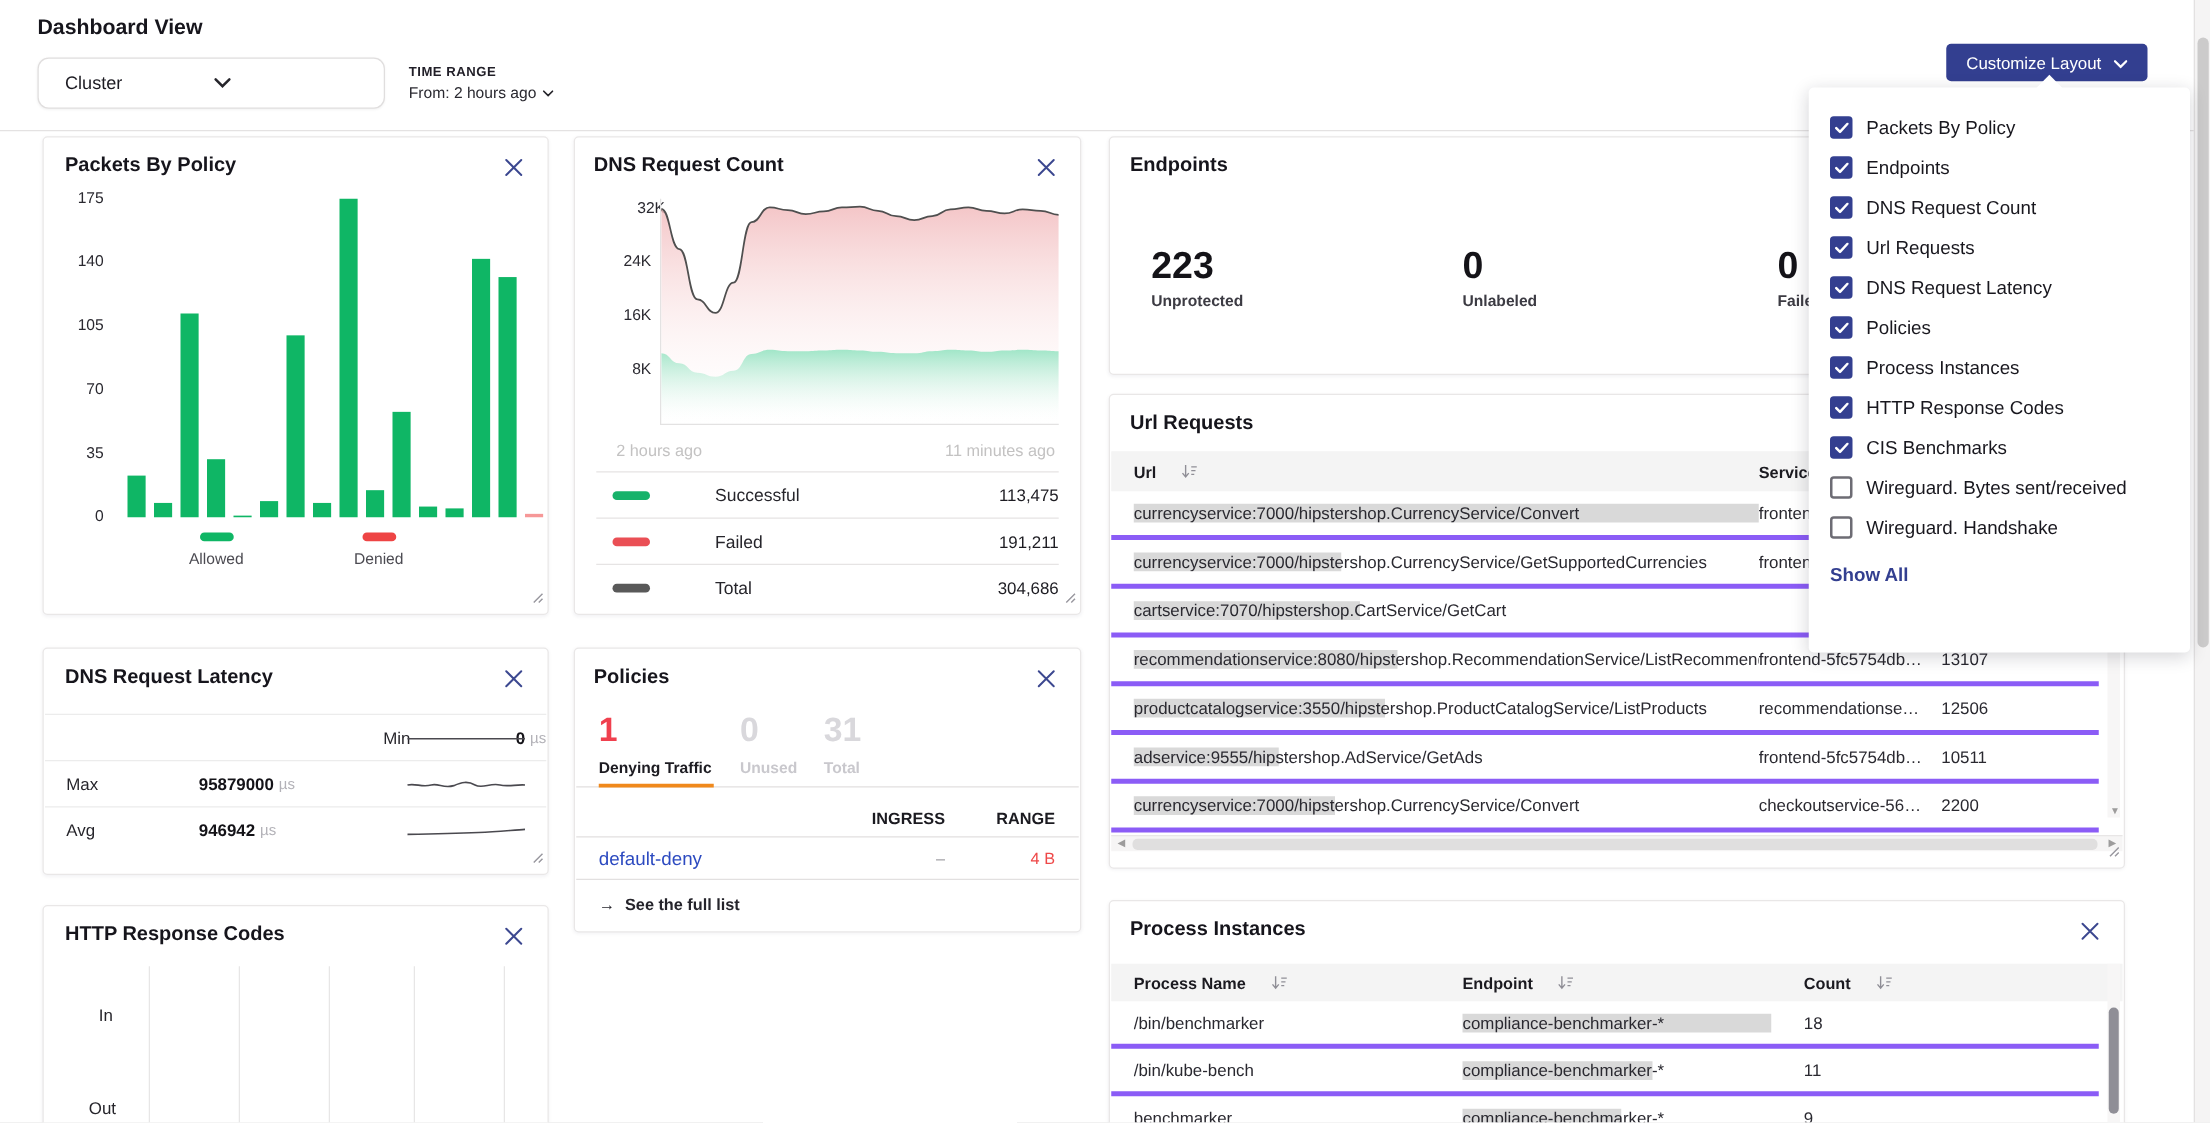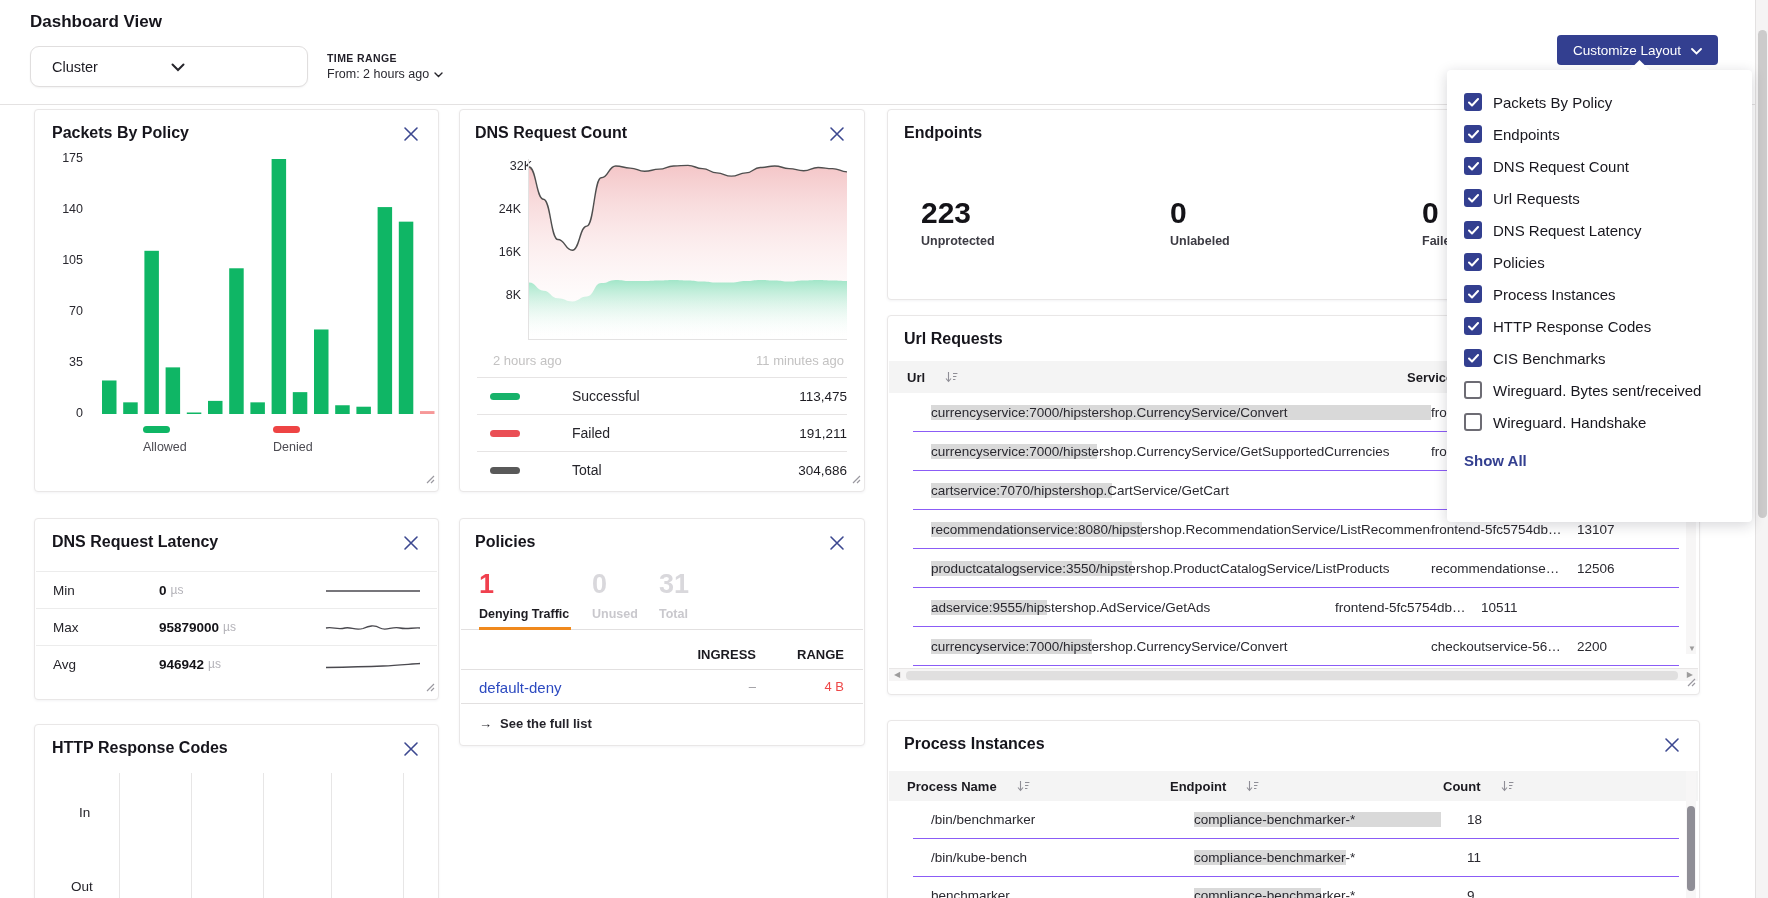--- a/index.html
+++ b/index.html
@@ -30,42 +30,42 @@
   
   .card{position:absolute;background:#fff;border:1px solid #e9e7e7;border-radius:4px;
     box-shadow:0 1px 3px rgba(25,25,50,.05);}
   .card-title{position:absolute;left:17px;top:14px;font-size:16px;font-weight:700;color:#16151c;}
   .close-x{position:absolute;right:18px;top:15px;width:18px;height:18px;cursor:pointer;}
   .close-x svg{display:block;}
   .rsz{position:absolute;right:3px;bottom:3px;}
 
   
   .ytick{position:absolute;font-size:12.5px;color:#2a2930;text-align:right;width:34px;}
-  .pbp-legend-item{position:absolute;display:flex;flex-direction:column;align-items:flex-start;}
+  .pbp-legend-item{position:absolute;display:flex;flex-direction:column;align-items:center;}
   .pbp-swatch{width:27px;height:7px;border-radius:4px;}
   .pbp-lbl{margin-top:7px;font-size:12.5px;color:#4c4b52;}
 
   
   .axisline{position:absolute;background:#e3e2e2;}
   .xlab{position:absolute;font-size:13px;color:#c3c2c2;}
   .legend-row{position:absolute;left:17px;right:17px;height:37px;border-top:1px solid #e6e4e4;
     display:flex;align-items:center;}
   .legend-swatch{width:30px;height:7px;border-radius:4px;margin-left:13px;}
   .legend-label{font-size:14px;color:#26252b;margin-left:52px;flex:1;}
   .legend-value{font-size:13.5px;color:#1d1c22;}
 
   
   .ep-stat{position:absolute;}
   .ep-val{font-size:30px;font-weight:800;color:#141318;line-height:1;}
   .ep-lbl{font-size:12.5px;font-weight:700;color:#3c3b43;margin-top:6px;}
 
   
   .thead{position:absolute;left:1px;right:1px;background:#f4f4f4;display:flex;align-items:center;}
   .th{font-size:13px;font-weight:700;color:#1b1a20;display:flex;align-items:center;gap:20px;}
-  .trow{position:absolute;left:1px;right:20px;display:flex;align-items:center;border-bottom:1px solid #8b5cf6;margin-left:24px;}
+  .trow{position:absolute;left:1px;right:20px;display:flex;align-items:center;border-bottom:4px solid #8b5cf6;}
   .cell{font-size:13.5px;color:#2a2930;white-space:nowrap;overflow:hidden;}
   .hlbox{position:absolute;top:50%;transform:translateY(-50%);height:26px;background:#d9d9d9;border-radius:1px;}
   .celltxt{position:relative;}
 
   
   .vscroll{position:absolute;width:10px;background:#f7f6f6;}
   .vscroll .vthumb{position:absolute;left:1px;width:8px;background:#c7c6c6;border-radius:4px;}
   .hscroll{position:absolute;height:13px;background:#f6f5f5;border-top:1px solid #e8e6e6;display:flex;align-items:center;}
   .hthumb{position:absolute;top:2px;height:9px;background:#e0dfdf;border-radius:4px;}
   .scroll-arrow{font-size:8px;color:#9d9c9c;line-height:1;}
@@ -331,21 +331,21 @@
         </div>
         <div class="trow" style="top: 233px; height: 39px;">
       <div class="cell" style="margin-left:18px;width:500px;position:relative;">
         <span class="hlbox" style="left:-4px;width:205px;"></span>
         <span class="celltxt">productcatalogservice:3550/hipstershop.ProductCatalogService/ListProducts</span>
       </div>
       <div class="cell" style="width:146px;">recommendationse…</div>
       <div class="cell">12506</div>
         </div>
         <div class="trow" style="top: 272px; height: 39px;">
-      <div class="cell" style="margin-left:18px;width:404px;position:relative;">
+      <div class="cell" style="margin-left:18px;width:500px;position:relative;">
         <span class="hlbox" style="left:-4px;width:120px;"></span>
         <span class="celltxt">adservice:9555/hipstershop.AdService/GetAds</span>
       </div>
       <div class="cell" style="width:146px;">frontend-5fc5754db…</div>
       <div class="cell">10511</div>
         </div>
         <div class="trow" style="top: 311px; height: 39px;">
       <div class="cell" style="margin-left:18px;width:500px;position:relative;">
         <span class="hlbox" style="left:-4px;width:165px;"></span>
         <span class="celltxt">currencyservice:7000/hipstershop.CurrencyService/Convert</span>
@@ -371,21 +371,21 @@
   </div>
 
   <div class="card" style="left:34px;top:518px;width:405px;height:182px;">
     <div class="card-title">DNS Request Latency</div>
     <div class="close-x">
       <svg width="18" height="18" viewBox="0 0 18 18">
           <path d="M3 3 L15 15 M15 3 L3 15" stroke="#3c4890" stroke-width="1.6" stroke-linecap="round"></path>
         </svg>
     </div>
     <div id="lat-rows">
-        <div class="lat-row" style="top: 52px;">
+        <div class="lat-row" style="top: 52px; justify-content: flex-end;">
           <span class="lat-lbl">Min</span>
       <span class="lat-val">0</span>
       <span class="lat-unit">µs</span>
       <svg class="lat-spark" width="100" height="26" viewBox="0 0 100 26">
         <path d="M3,13 H97" fill="none" stroke="#4a494f" stroke-width="1.3"></path>
           </svg>
         </div>
         <div class="lat-row" style="top: 89px;">
           <span class="lat-lbl">Max</span>
       <span class="lat-val">95879000</span>

